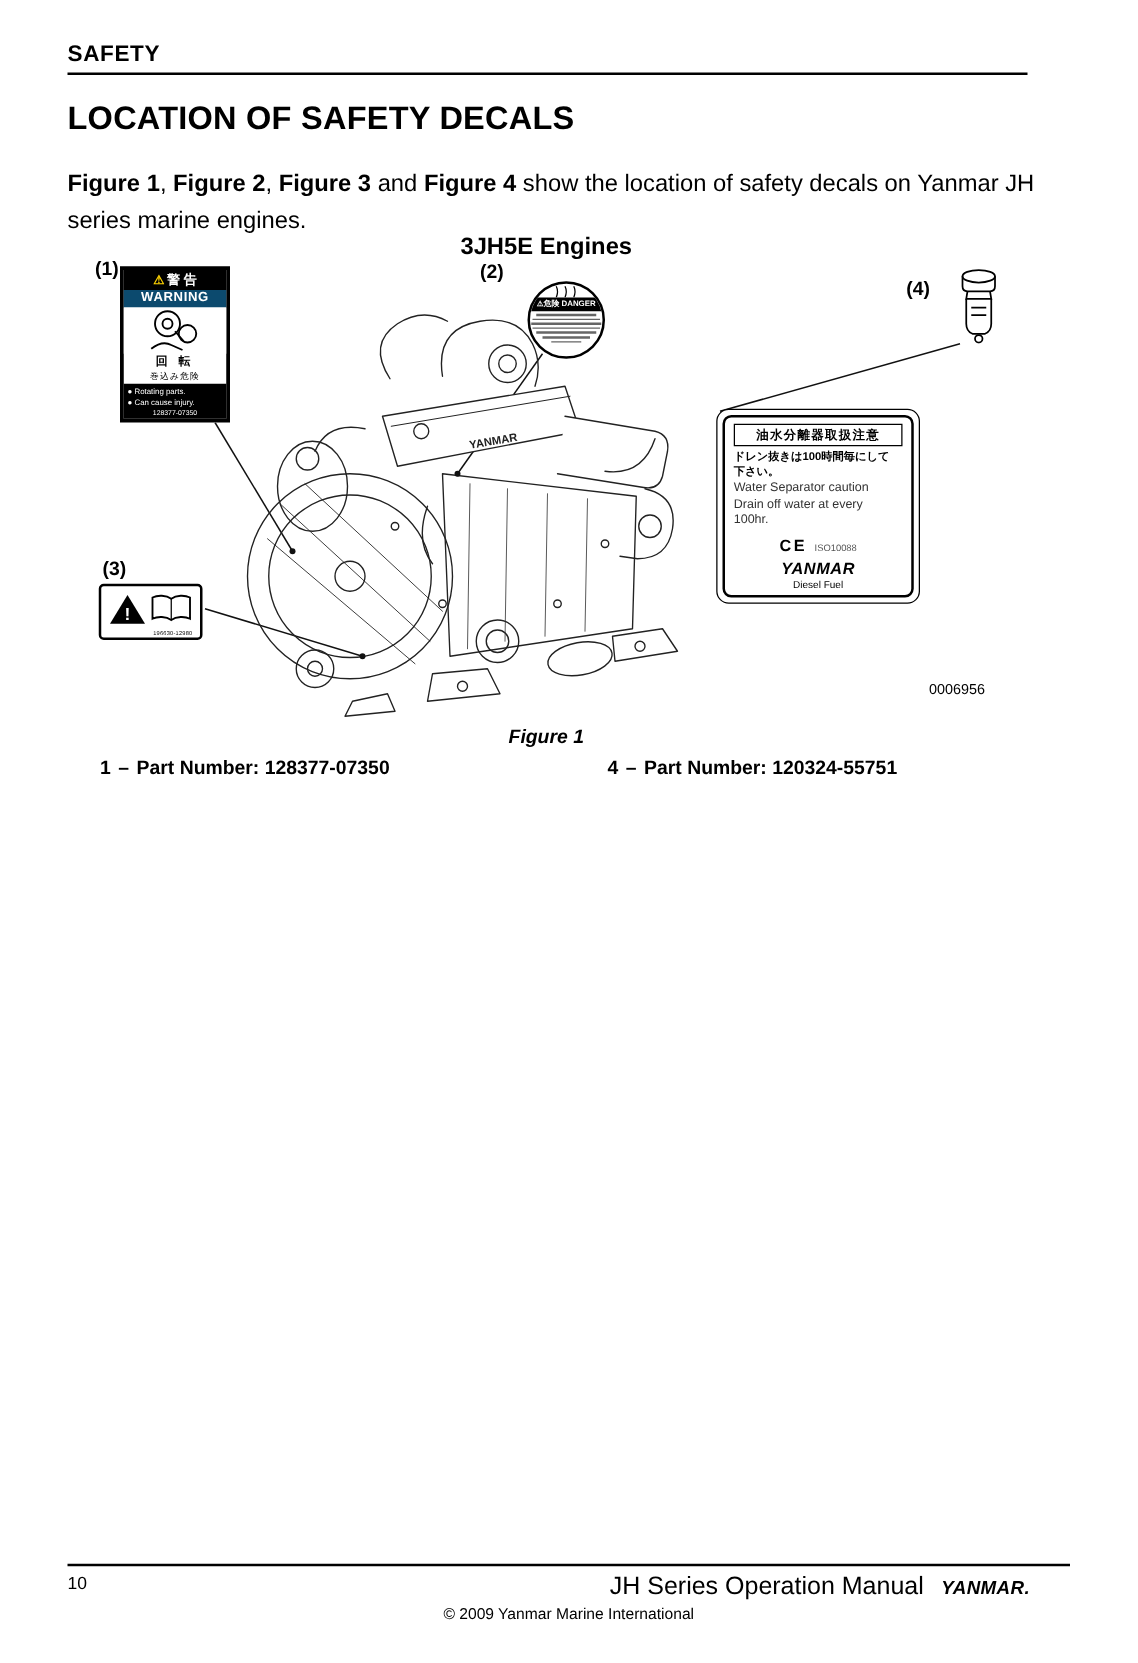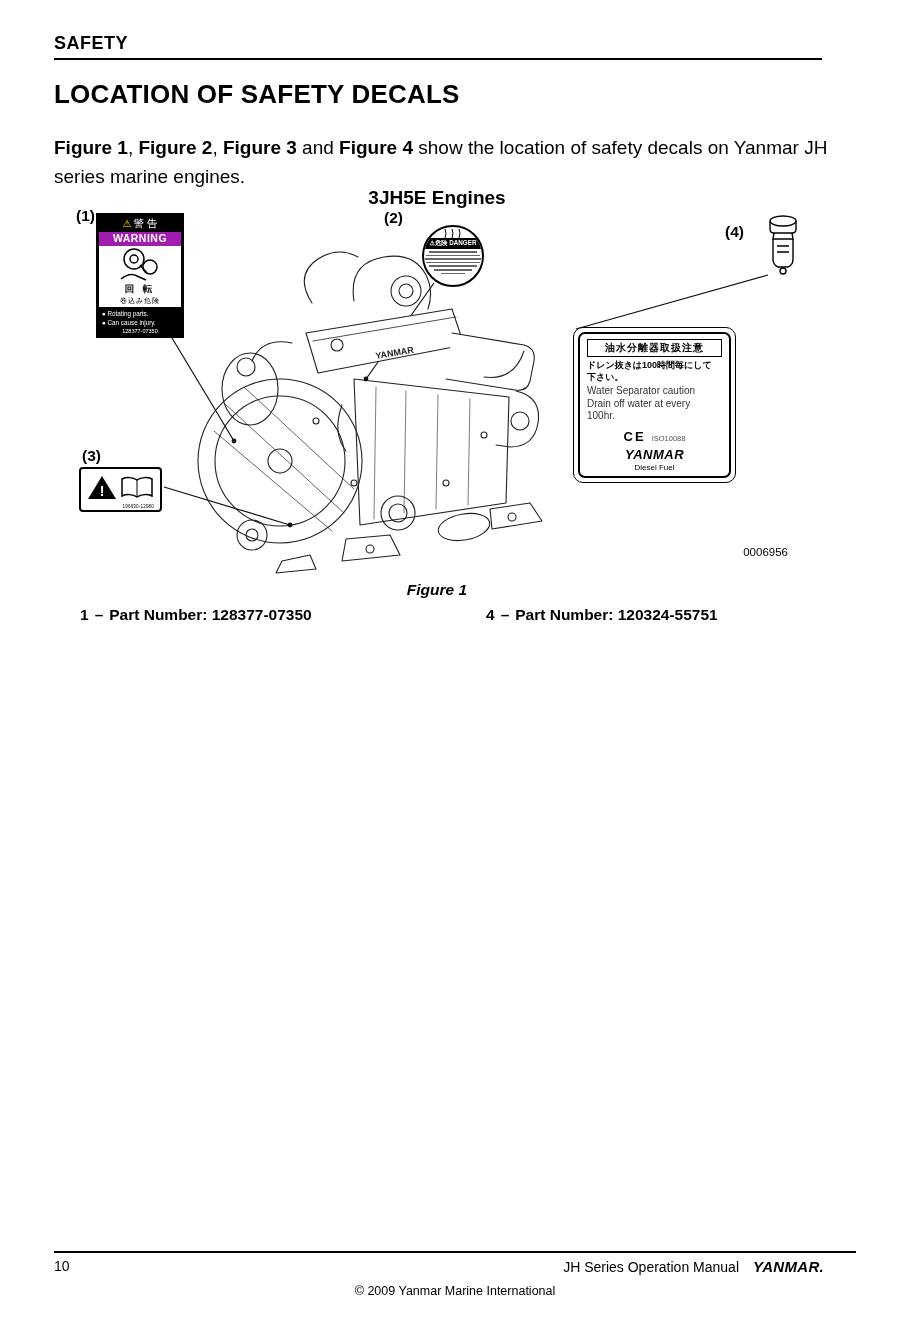--- a/index.html
+++ b/index.html
@@ -19,23 +19,23 @@
   .engine-label { position:absolute; left:0; top:4px; width:766px; text-align:center; font-size:19px; font-weight:bold; }
   .engine-svg { position:absolute; left:0; top:0; width:800px; height:398px; }
   .engine-svg text { font-family:"Liberation Sans", sans-serif; }
   .callout { position:absolute; font-size:15.5px; font-weight:bold; }
   .c1 { left:22px; top:24px; } .c2 { left:330px; top:26px; }
   .c3 { left:28px; top:264px; } .c4 { left:671px; top:40px; }
 
   
   .decal-warning { position:absolute; left:42px; top:30px; width:88px; height:125px;
     border:3px solid #000; background:#fff; display:flex; flex-direction:column; }
-  .dw-top { background:#000; color:#fff; text-align:center; font-size:10.5px; font-weight:normal; padding:1px 0; }
+  .dw-top { background:#000; color:#fff; text-align:center; font-size:10.5px; font-weight:bold; padding:1px 0; }
   .dw-top .tri { color:#ffd400; font-size:10px; margin-right:2px; }
-  .dw-warning { background:#a21caf; color:#fff; text-align:center; font-size:10.5px; font-weight:bold; padding-bottom:2px; letter-spacing:.5px; }
+  .dw-warning { background:#0c4a6e; color:#fff; text-align:center; font-size:10.5px; font-weight:bold; padding-bottom:2px; letter-spacing:.5px; }
   .dw-picto { height:40px; display:flex; align-items:center; justify-content:center; background:#fff; }
   .dw-rotation { text-align:center; font-size:9.5px; font-weight:bold; letter-spacing:3px; }
   .dw-hazard { text-align:center; font-size:7px; letter-spacing:1px; margin-bottom:1px; }
   .dw-bottom { background:#000; color:#fff; font-size:6.3px; line-height:1.45; padding:2px 3px 1px; flex:1; }
   .dw-part { background:#000; color:#fff; font-size:5.5px; text-align:center; padding-bottom:1px; }
 
   
   .decal-danger { position:absolute; left:368px; top:42px; width:62px; height:62px; border:2px solid #000;
     border-radius:50%; background:#fff; overflow:hidden; text-align:center; }
   .dd-picto { height:11px; display:flex; justify-content:center; align-items:flex-end; }
@@ -71,21 +71,21 @@
   .parts-col-left { left:80px; }
   .parts-col-right { left:486px; }
   .part-row { line-height:23px; white-space:nowrap; }
   .part-num { margin-right:6px; } .part-dash { margin-right:6px; }
   .part-note { margin-left:33px; line-height:23px; font-weight:bold; }
 
   
   .footer-rule { position:absolute; left:54px; top:1251px; width:802px; height:1.5px; background:#000; }
   .page-number { position:absolute; left:54px; top:1258px; font-size:14px; }
   .footer-right { position:absolute; right:86px; top:1258px; display:flex; gap:14px; align-items:baseline; }
-  .manual-title { font-size:14px; }
+  .manual-title { font-size:20px; }
   .brand-logo { font-size:15px; font-weight:bold; font-style:italic; letter-spacing:.3px; }
   .copyright { position:absolute; left:0; top:1284px; width:910px; text-align:center; font-size:12.5px; }
 </style>
 </head>
 <body>
 
 <div class="page">
 
   <div class="section-header">SAFETY</div>
   <div class="header-rule"></div>

